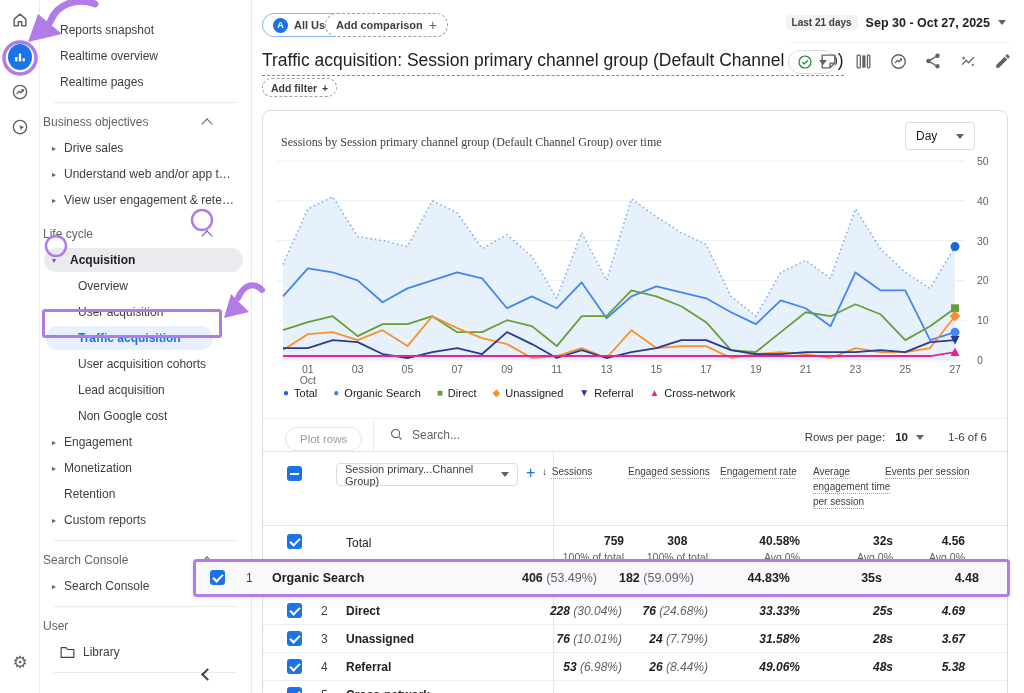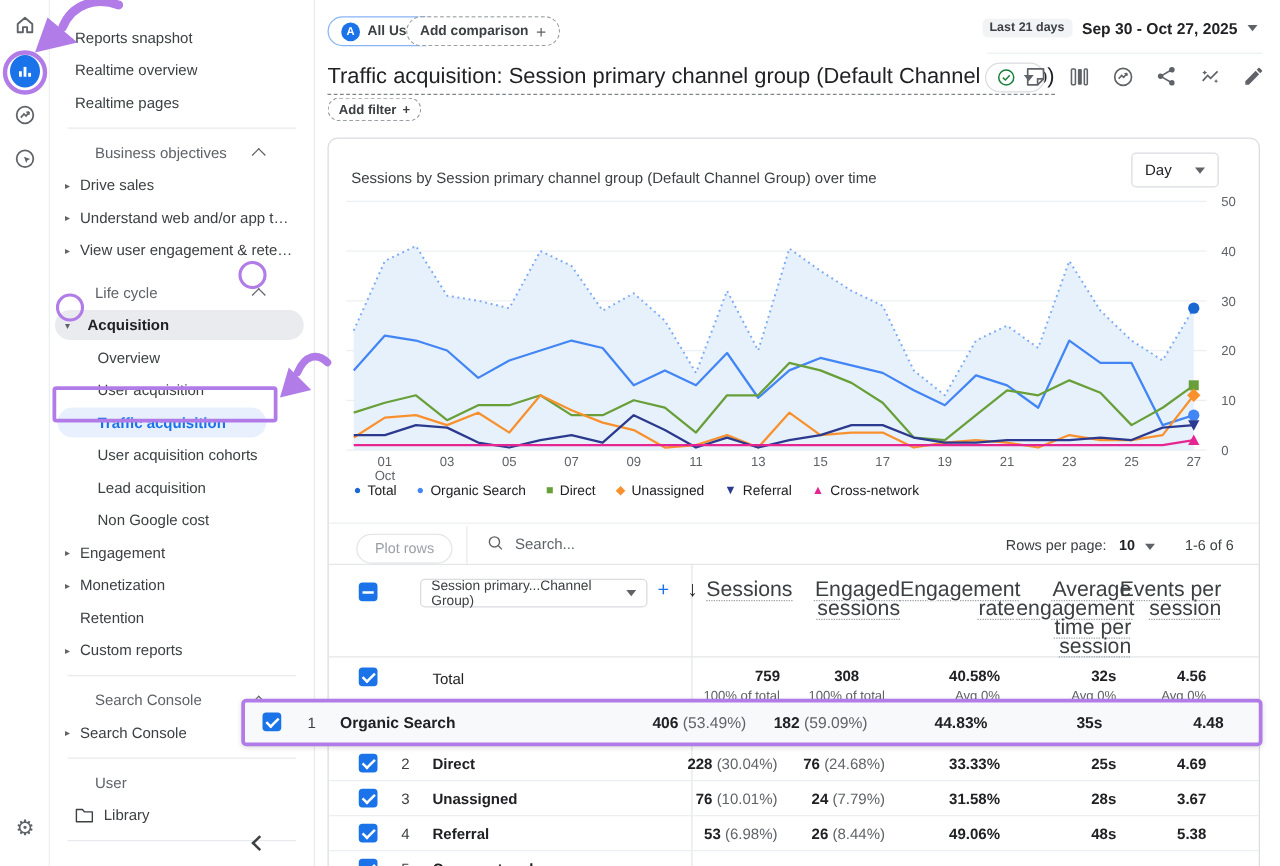--- a/index.html
+++ b/index.html
@@ -19,21 +19,21 @@
   .sb-item.plain .lbl { margin-left:20px; }
   .sb-item.caret .car, .sb-item.caretdown .car { position:absolute; left:12px; font-size:8px; color:#5f6368; }
   .sb-item.caret .lbl, .sb-item.caretdown .lbl, .sb-item.plain2 .lbl { margin-left:24px; }
   .sb-item.sub .lbl { margin-left:38px; }
   .sb-item.caretdown .pillbg { position:absolute; left:4px; right:8px; top:1px; bottom:1px; background:#e9ebee; border-radius:13px; }
   .sb-item.caretdown .car, .sb-item.caretdown .lbl { position:relative; z-index:1; }
   .sb-item.caretdown .lbl { margin-left:26px; font-weight:bold; color:#202124;}
   .sb-item.active .actbg { position:absolute; left:6px; right:38px; top:1px; bottom:1px; background:#e8f0fe; border-radius:13px; }
   .sb-item.active .lbl { position:relative; color:#1a73e8; font-weight:bold; }
   .sb-header { height:26px; display:flex; align-items:center; font-size:12px; color:#5f6368; position:relative; cursor:pointer; }
-  .sb-header .lbl { margin-left:36px; }
+  .sb-header .lbl { margin-left:3px; }
   .sb-header .chev { position:absolute; right:40px; top:9px; }
   .sb-divider { height:14px; position:relative; }
   .sb-divider::after { content:""; position:absolute; left:14px; right:14px; top:7px; border-top:1px solid #e8eaed; }
   .sb-gap { height:8px; }
   .chev { width:8px; height:8px; display:inline-block; border-left:1.6px solid #5f6368; border-top:1.6px solid #5f6368; transform:rotate(45deg); }
   .sb-item.library .fold { margin-left:20px; margin-right:8px; display:flex; }
   .collapse-btn { position:absolute; right:44px; bottom:10px; width:18px; height:18px; cursor:pointer; display:flex; align-items:center; justify-content:center; }
   .collapse-btn .chevL { width:9px; height:9px; border-left:2px solid #3c4043; border-bottom:2px solid #3c4043; transform:rotate(45deg); }
 
   
@@ -49,21 +49,21 @@
   .caret-dn { width:0; height:0; border-left:4px solid transparent; border-right:4px solid transparent; border-top:5px solid #5f6368; display:inline-block; }
   .hdr-line { position:absolute; right:14px; top:42px; width:220px; border-top:1px solid #eceff1; }
   .page-title { position:absolute; left:10px; top:50px; font-size:17.5px; color:#202124; border-bottom:1.5px dashed #80868b; padding-bottom:4px; cursor:pointer; white-space:nowrap; }
   .quality-pill { position:absolute; left:536px; top:50px; height:24px; border:1px solid #dadce0; border-radius:12px; display:flex; align-items:center; padding:0 8px; gap:6px; cursor:pointer; background:#fff; }
   .toolbar { position:absolute; right:10px; top:50px; display:flex; gap:13px; align-items:center; }
   .tb-icon { width:22px; height:22px; display:flex; align-items:center; justify-content:center; cursor:pointer; }
   .add-filter { position:absolute; left:10px; top:78px; height:19px; border:1px dashed #9aa0a6; border-radius:10px; font-size:10.5px; padding:0 8px; gap:5px; display:inline-flex; align-items:center; font-weight:bold; color:#3c4043; cursor:pointer; background:#fff; }
 
   
   .card { position:absolute; left:262px; top:110px; width:746px; height:700px; border:1px solid #dadce0; border-radius:8px; background:#fff; z-index:3; }
-  .chart-title { position:absolute; left:18px; top:24px; font-size:12px; color:#3c4043; }
+  .chart-title { position:absolute; left:18px; top:24px; font-size:12px; color:#3c4043;font-family:Liberation Serif, serif; }
   .day-btn { position:absolute; right:32px; top:11px; width:70px; height:28px; border:1px solid #dadce0; border-radius:4px; display:flex; align-items:center; justify-content:space-between; padding:0 10px; font-size:12px; color:#202124; cursor:pointer; background:#fff; }
   .chart-wrap { position:absolute; left:6px; top:40px; }
   .legend { position:absolute; left:20px; top:276px; display:flex; gap:16px; font-size:11px; color:#202124; }
   .legend .li { display:flex; align-items:center; gap:5px; }
   .legend .g { font-size:10px; line-height:10px; }
 
   
   .ctrl-top { position:absolute; left:0; right:0; top:307px; border-top:1px solid #eef0f2; }
   .plot-rows { position:absolute; left:22px; top:316px; height:24px; border:1px solid #e3e5e8; border-radius:14px; padding:0 14px; font-size:11.5px; color:#9aa0a6; display:flex; align-items:center; background:#fff; cursor:default; }
   .ctrl-vline { position:absolute; left:110px; top:310px; height:30px; border-left:1px solid #e8eaed; }
@@ -77,36 +77,36 @@
   
   .tbl-top { position:absolute; left:0; right:0; top:340px; border-top:1px solid #e4e6e8; }
   .tbl-vline { position:absolute; left:290px; top:340px; bottom:0; border-left:1px solid #e4e6e8; }
   .thead { position:absolute; left:0; right:0; top:340px; height:75px; border-bottom:1px solid #e4e6e8; }
   .cb { width:15px; height:15px; border-radius:3px; background:#1a73e8; position:relative; cursor:pointer; flex:none; }
   .cb.checked::after { content:""; position:absolute; left:3px; top:3.5px; width:8px; height:4px; border-left:2px solid #fff; border-bottom:2px solid #fff; transform:rotate(-45deg); }
   .cb.ind::after { content:""; position:absolute; left:3px; top:6.5px; width:9px; height:2px; background:#fff; }
   .thead .cb { position:absolute; left:24px; top:15px; }
   .dim-drop { position:absolute; left:73px; top:12px; width:182px; height:23px; border:1px solid #dadce0; border-radius:4px; display:flex; align-items:center; justify-content:space-between; padding:0 8px; font-size:11px; color:#3c4043; cursor:pointer; background:#fff; }
   .dim-plus { position:absolute; left:263px; top:13px; color:#1a73e8; font-size:16px; cursor:pointer; }
-  .colh { position:absolute; top:13px; width:92px; text-align:right; font-size:17px; color:#3c4043; line-height:15px; cursor:pointer; }
+  .colh { position:absolute; top:13px; width:92px; text-align:left; font-size:10px; color:#3c4043; line-height:15px; cursor:pointer; }
   .colh .u { text-decoration:underline dotted #9aa0a6 1px; text-underline-offset:3px; }
   .colh .sort { color:#202124; text-decoration:none; margin-right:2px; }
   .trow-total { position:absolute; left:0; right:0; top:415px; height:45px; }
   .trow-total .cb { position:absolute; left:24px; top:8px; }
   .trow-total .tl { position:absolute; left:83px; top:10px; font-size:12px; color:#202124; }
   .mv { position:absolute; text-align:right; }
   .mv .v1 { font-size:12px; color:#202124; font-weight:bold; }
   .mv .v1 .pct { color:#5f6368; font-weight:normal; }
   .mv .v2 { font-size:10.5px; color:#5f6368; margin-top:3px; }
   .trows { position:absolute; left:0; right:0; top:486px; }
   .trow { position:relative; height:28px; border-bottom:1px solid #eceff1; }
   .trow .cb { position:absolute; left:24px; top:6px; }
   .trow .num { position:absolute; left:58px; top:7px; font-size:12px; color:#3c4043; }
   .trow .nm { position:absolute; left:83px; top:7px; font-size:12px; font-weight:bold; color:#202124; }
-  .trow .mv { top:7px; }
+  .trow .mv { top:7px;font-style:italic; }
 
   
   .hl-row { position:absolute; left:193px; top:559px; width:817px; height:38px; border:3px solid #b17ce8; border-radius:4px; background:#f8f9fa; z-index:40; box-shadow:0 1px 4px rgba(0,0,0,0.12); }
   .hl-row .cb { position:absolute; left:14px; top:8px; }
   .hl-row .num { position:absolute; left:50px; top:9px; font-size:12px; color:#3c4043; }
   .hl-row .nm { position:absolute; left:76px; top:9px; font-size:12.5px; font-weight:bold; color:#202124; }
   .hl-row .mv { top:9px; }
   .hl-row .mv .v1 { font-size:12.5px; }
 
   

